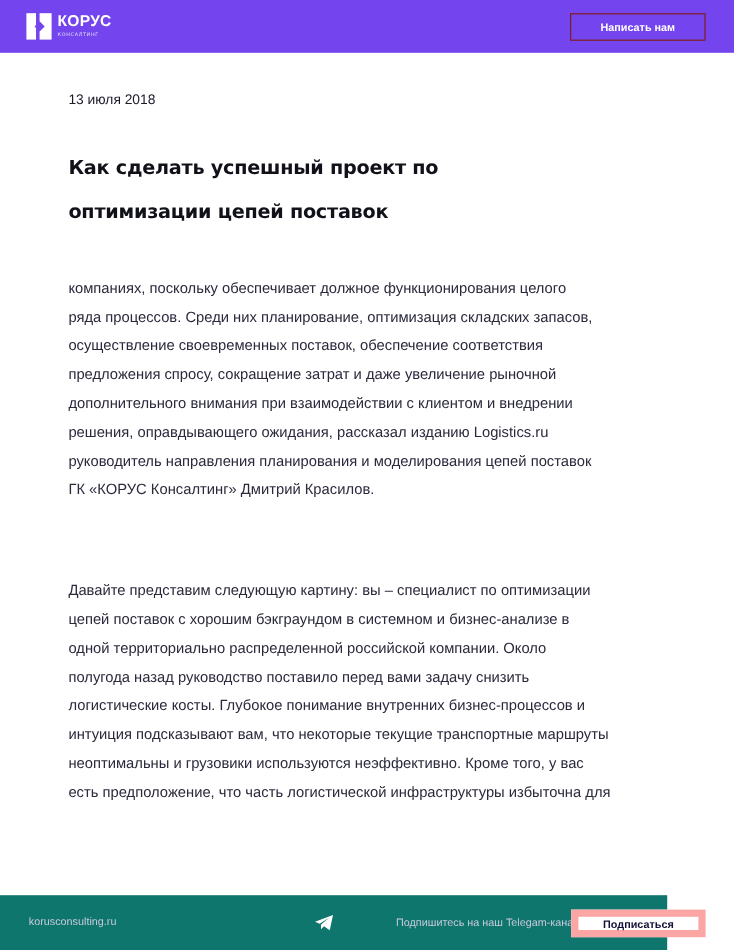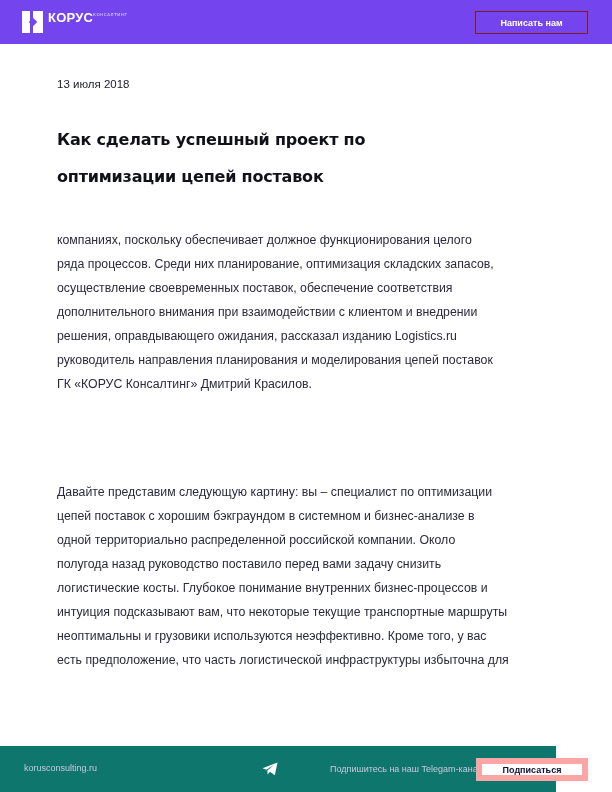--- a/index.html
+++ b/index.html
@@ -8,21 +8,21 @@
 
     .header {
       position: absolute; left: 0; top: 0; width: 612px; height: 44px;
       background: #7445ee;
     }
     .logo { position: absolute; left: 22px; top: 11px; height: 22px; display: flex; align-items: flex-start; }
     .logo-mark { width: 21px; height: 22px; position: relative; }
     .logo-mark .l { position: absolute; left: 0; top: 0; width: 8px; height: 22px; background: #fff; }
     .logo-mark .r { position: absolute; left: 11px; top: 0; width: 10px; height: 22px; background: #fff; }
     .logo-mark .notch { position: absolute; left: 8px; top: 8px; width: 6px; height: 6px; background: #7445ee; transform: rotate(45deg); }
-    .logo-text { margin-left: 5px; display: flex; }
+    .logo-text { margin-left: 5px; display: flex; flex-direction: column; }
     .logo-name { color: #fff; font-family: "Liberation Sans", sans-serif; font-weight: bold; font-size: 13px; line-height: 14px; letter-spacing: 0.2px; }
     .logo-sub { color: #e6ddff; font-size: 4px; line-height: 6px; letter-spacing: 0.6px; margin-top: 1px; }
 
     .write-btn {
       position: absolute; left: 475px; top: 11px; width: 113px; height: 23px;
       border: 1px solid #7f1d1d; color: #fff; background: transparent;
       font-family: "Liberation Sans", sans-serif; font-weight: bold; font-size: 9px;
       display: flex; align-items: center; justify-content: center;
     }
 
@@ -79,20 +79,21 @@
 
 <h1 class="title">
   <span style="display:block">Как сделать успешный проект по</span>
   <span style="display:block">оптимизации цепей поставок</span>
 </h1>
 
 <div class="para p1">
   <span class="line">компаниях, поскольку обеспечивает должное функционирования целого</span>
   <span class="line">ряда процессов. Среди них планирование, оптимизация складских запасов,</span>
   <span class="line">осуществление своевременных поставок, обеспечение соответствия</span>
+  <span class="line">предложения спросу, сокращение затрат и даже увеличение рыночной</span>
   <span class="line">дополнительного внимания при взаимодействии с клиентом и внедрении</span>
   <span class="line">решения, оправдывающего ожидания, рассказал изданию Logistics.ru</span>
   <span class="line">руководитель направления планирования и моделирования цепей поставок</span>
   <span class="line">ГК «КОРУС Консалтинг» Дмитрий Красилов.</span>
 </div>
 
 <div class="para p2">
   <span class="line">Давайте представим следующую картину: вы – специалист по оптимизации</span>
   <span class="line">цепей поставок с хорошим бэкграундом в системном и бизнес-анализе в</span>
   <span class="line">одной территориально распределенной российской компании. Около</span>

